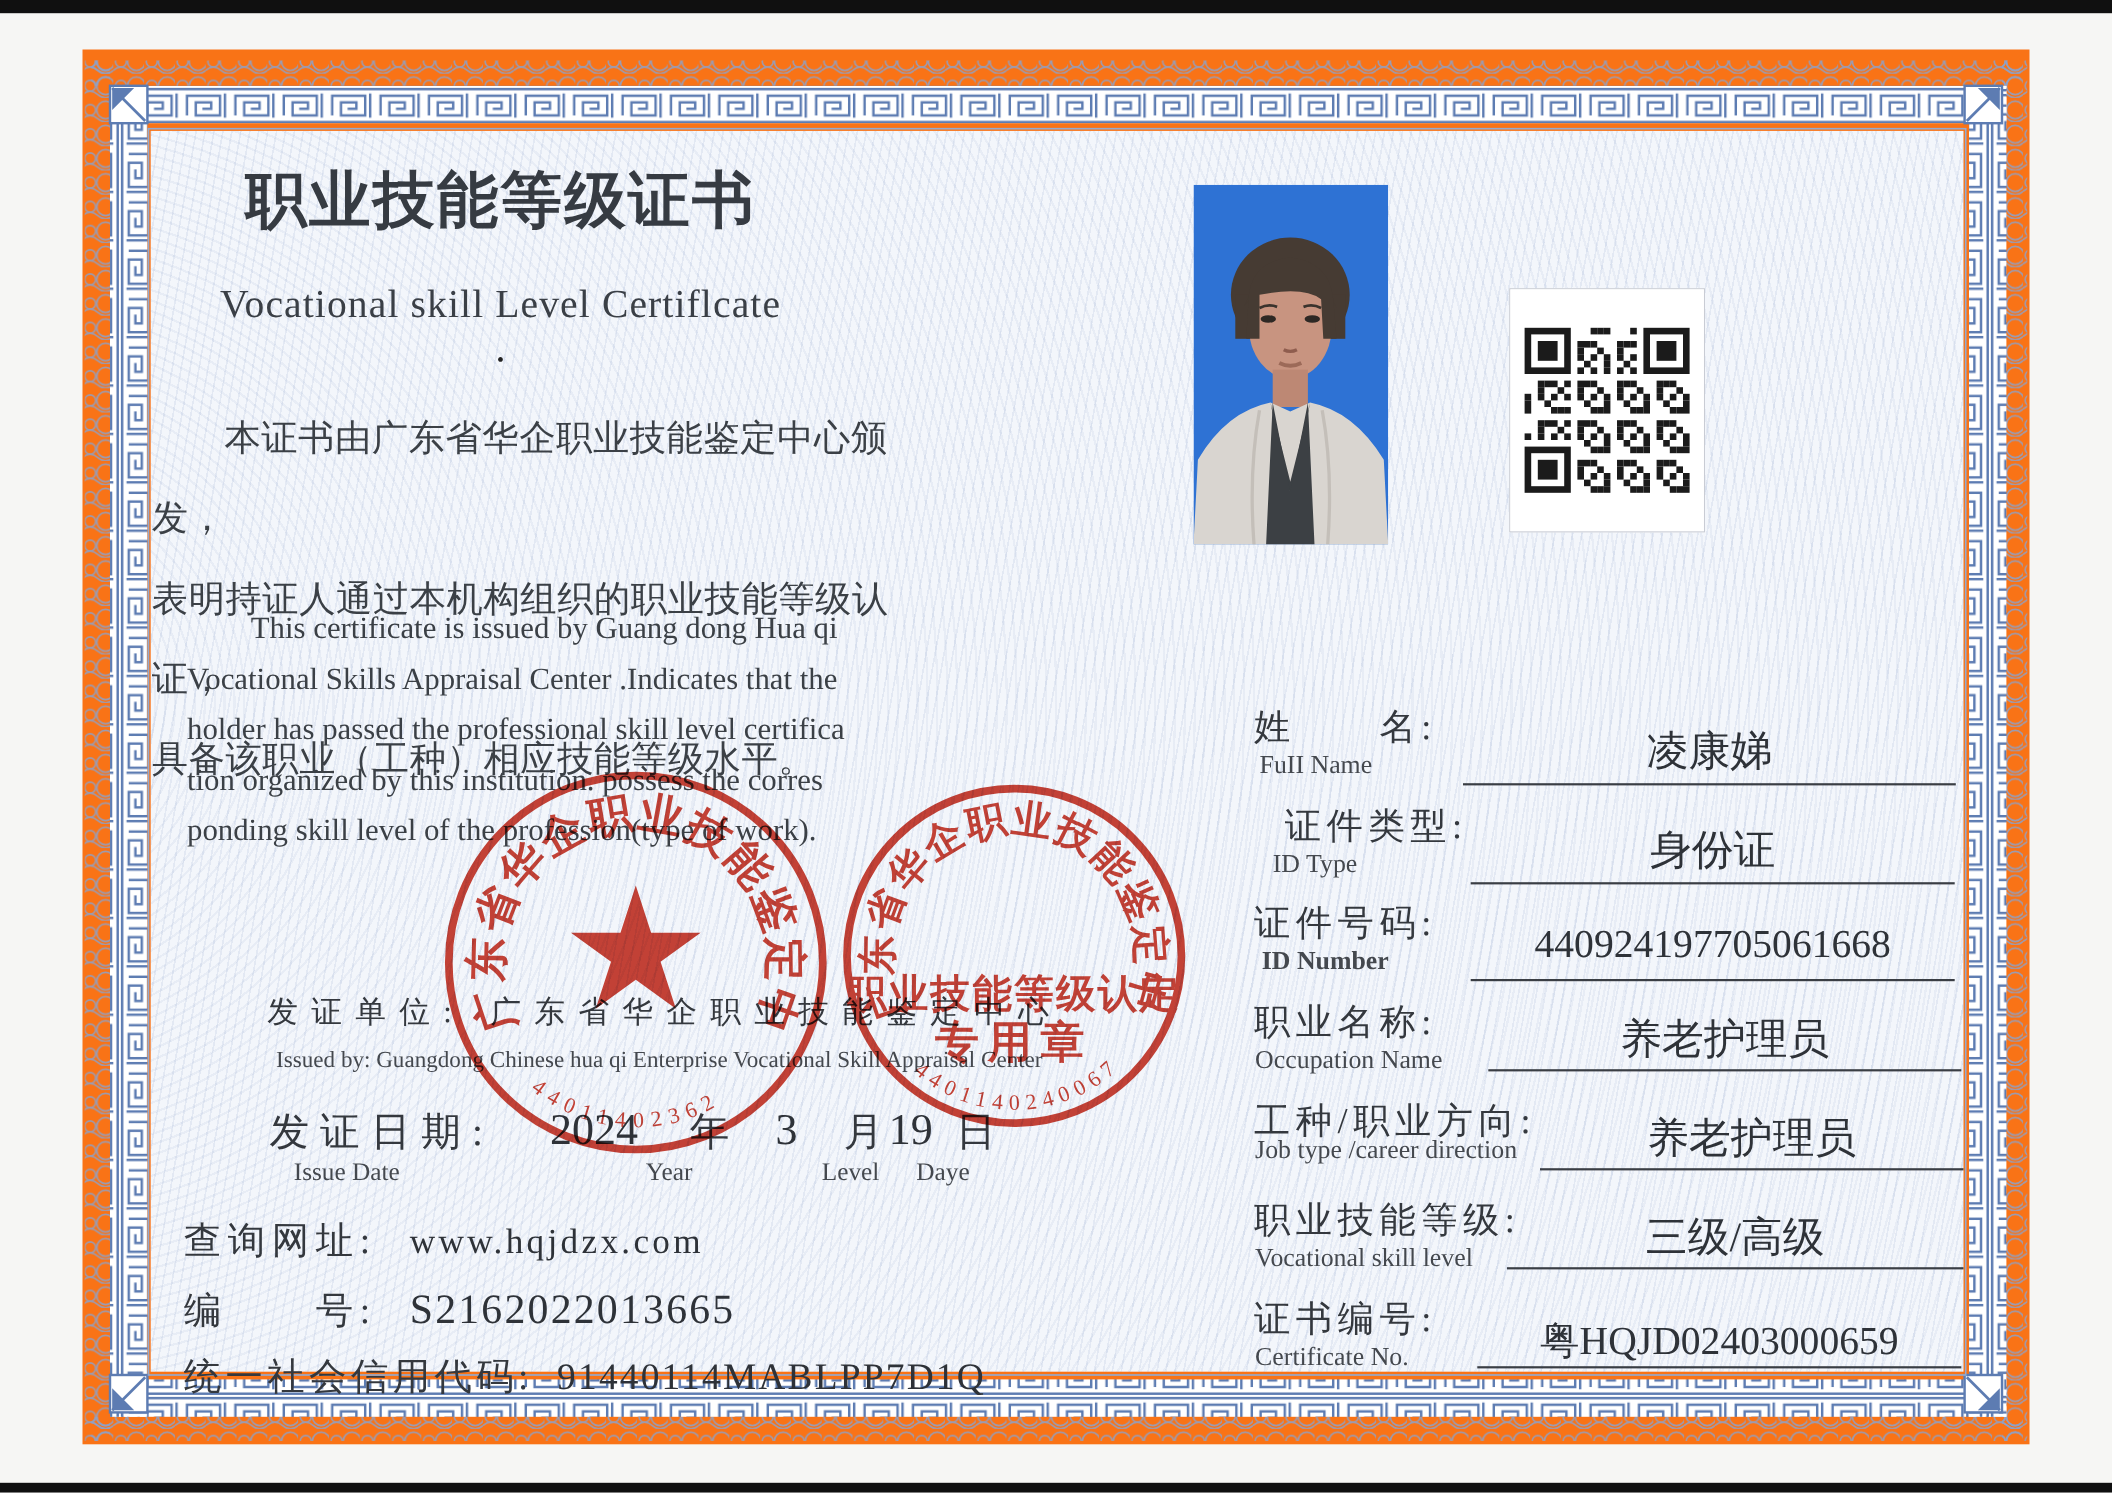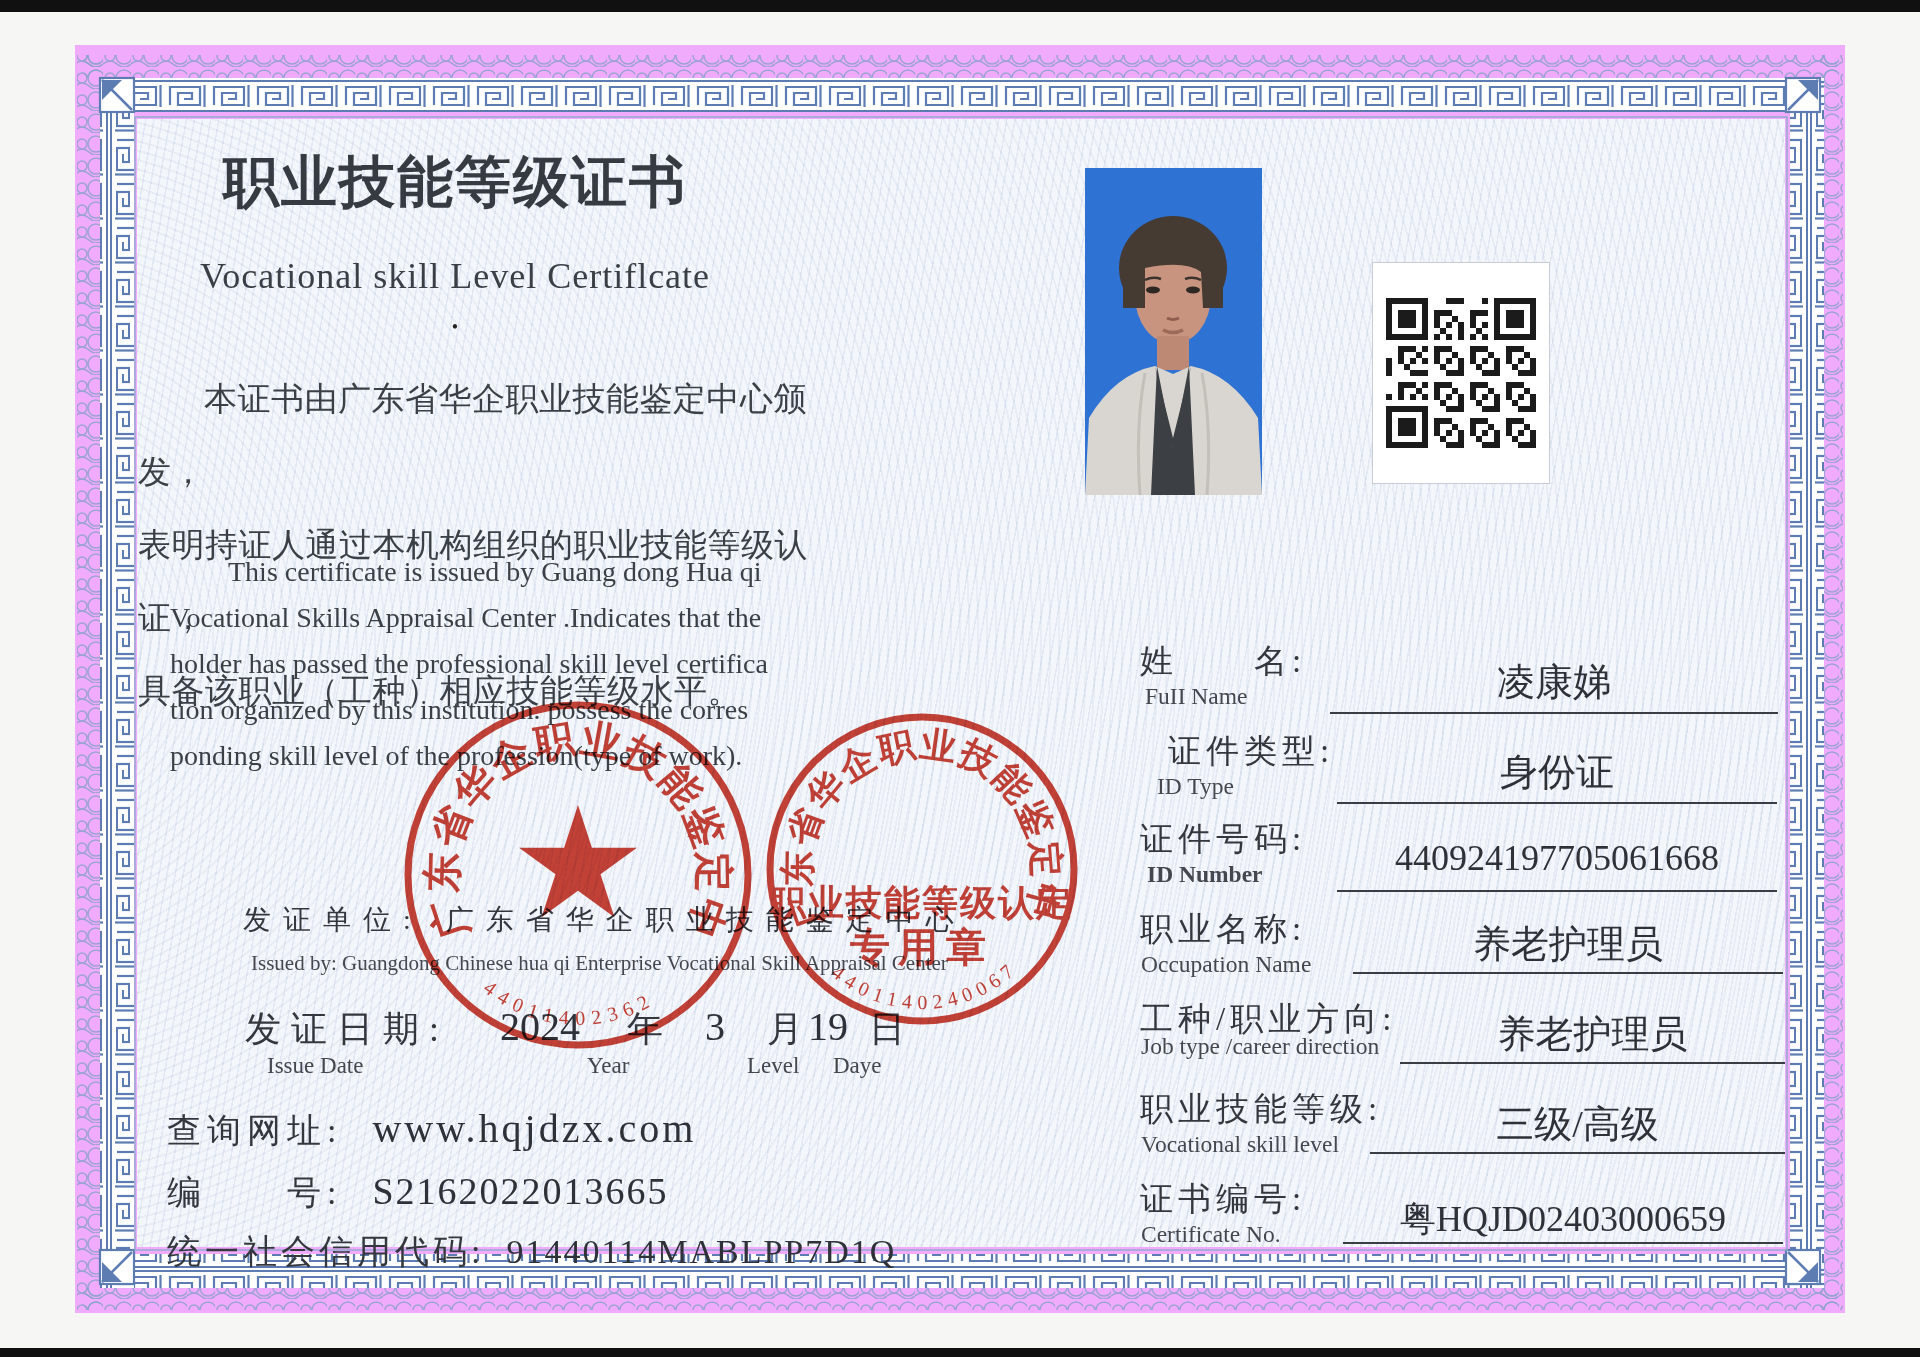--- a/index.html
+++ b/index.html
@@ -5,21 +5,21 @@
   html,body{margin:0;padding:0;}
   body{
     width:1920px;height:1357px;position:relative;overflow:hidden;
     background:#f6f6f4;
     font-family:"Liberation Serif","DejaVu Serif",serif;
     color:#33373d;
   }
   .scan-strip{position:absolute;left:0;width:1920px;background:#101010;}
   .cert{
     position:absolute;left:75px;top:45px;width:1770px;height:1268px;
-    background:#f0abfc;
+    background:#f97316;
   }
   .border-svg{position:absolute;left:0;top:0;width:1770px;height:1268px;}
   .guilloche{
     position:absolute;left:62px;top:74px;width:1648px;height:1128px;
     background:
       repeating-linear-gradient(100deg, rgba(96,124,180,0.11) 0 1.5px, rgba(255,255,255,0) 1.5px 8px),
       repeating-radial-gradient(circle at -8% 46%, rgba(96,124,180,0.08) 0 2px, rgba(255,255,255,0) 2px 9px),
       #f3f6fb;
   }
   .abs{position:absolute;}
@@ -141,21 +141,21 @@
     <span class="abs date-num" style="left:718px;top:-2px;width:70px;">19</span>
     <span class="abs date-unit cn" style="left:794px;top:0;">日</span>
     <span class="abs date-sub" style="left:192px;top:48px;">Issue  Date</span>
     <span class="abs date-sub" style="left:512px;top:48px;">Year</span>
     <span class="abs date-sub" style="left:672px;top:48px;">Level</span>
     <span class="abs date-sub" style="left:758px;top:48px;">Daye</span>
   </div>
 
   <div class="abs" style="left:92px;top:1060px;">
     <span class="foot-label cn">查询网址:</span>
-    <span class="foot-value" style="font-size:40px;margin-left:26px;letter-spacing:3px;">www.hqjdzx.com</span>
+    <span class="foot-value" style="font-size:32px;margin-left:26px;letter-spacing:3px;">www.hqjdzx.com</span>
   </div>
   <div class="abs" style="left:92px;top:1124px;">
     <span class="foot-label cn">编　　号:</span>
     <span class="foot-value" style="margin-left:26px;">S2162022013665</span>
   </div>
   <div class="abs" style="left:92px;top:1184px;">
     <span class="foot-label cn" style="letter-spacing:4px;">统一社会信用代码:</span>
     <span class="foot-value" style="font-size:34px;margin-left:18px;">91440114MABLPP7D1Q</span>
   </div>
 

